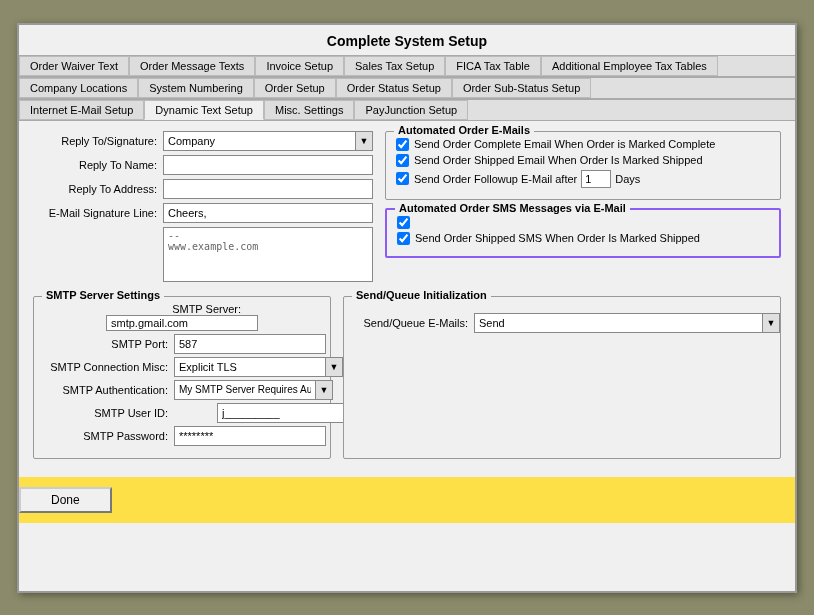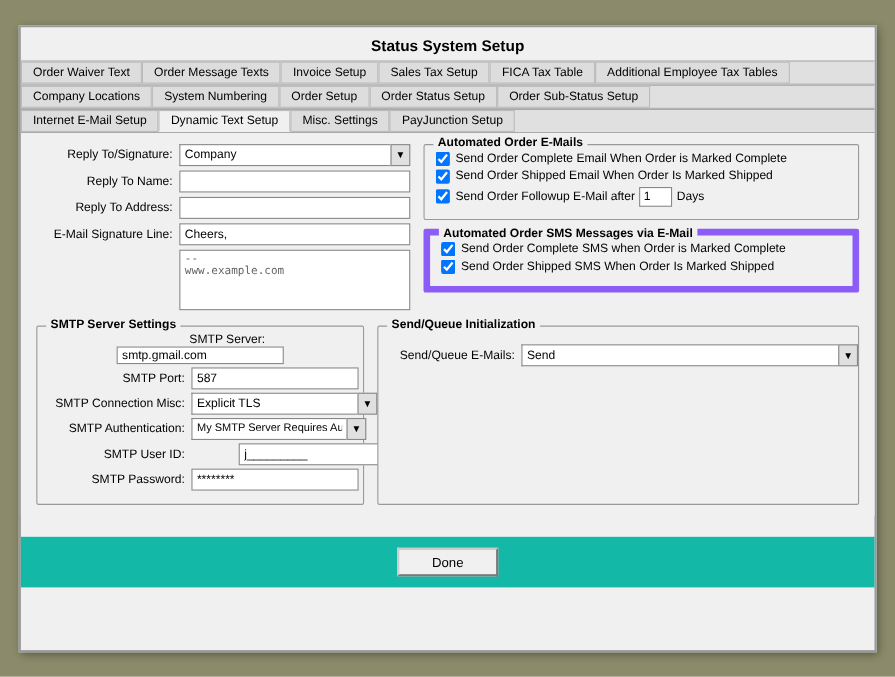--- a/index.html
+++ b/index.html
@@ -148,21 +148,21 @@
     .inline-input {
       width: 30px;
       height: 18px;
       font-size: 11px;
       border: 1px solid #888;
       padding: 1px 3px;
       background: #fff;
       margin: 0 4px;
     }
     .sms-group-box {
-      border: 6px solid #8b5cf6;
+      border: 2px solid #8b5cf6;
       border-radius: 2px;
       padding: 6px 10px 8px 10px;
       margin-bottom: 8px;
       position: relative;
       background: #f0f0f0;
     }
     .sms-group-title {
       position: absolute;
       top: -8px;
       left: 8px;
@@ -210,21 +210,21 @@
       border: 2px outset #ccc;
       cursor: pointer;
     }
   </style>
 </head>
 <body>
 
 <div style="background:#8b8b6b; width:814px; min-height:615px; display:flex; align-items:center; justify-content:center;">
   <div class="main-window">
 
-    <div class="window-title">Status System Setup</div>
+    <div class="window-title">Complete System Setup</div>
 
     <div class="tabs-row">
       <div class="tab">Order Waiver Text</div>
       <div class="tab">Order Message Texts</div>
       <div class="tab">Invoice Setup</div>
       <div class="tab">Sales Tax Setup</div>
       <div class="tab">FICA Tax Table</div>
       <div class="tab">Additional Employee Tax Tables</div>
     </div>
 
@@ -295,21 +295,20 @@
               <span>Send Order Followup E-Mail after</span>
               <input type="text" class="inline-input" value="1" style="">
               <span>Days</span>
             </div>
           </div>
 
           <div class="sms-group-box">
             <span class="sms-group-title">Automated Order SMS Messages via E-Mail</span>
             <div class="checkbox-row">
               <input type="checkbox" checked="" style="">
-              <span>Send Order Complete SMS when Order is Marked Complete</span>
             </div>
             <div class="checkbox-row">
               <input type="checkbox" checked="" style="">
               <span>Send Order Shipped SMS When Order Is Marked Shipped</span>
             </div>
           </div>
         </div>
       </div>
 
       <div class="bottom-section">
@@ -360,17 +359,17 @@
             <span class="form-label" style="min-width:120px;">Send/Queue E-Mails:</span>
             <div class="form-input-select">
               <input type="text" style="border-right: none;" value="Send">
               <div class="dropdown-btn">▼</div>
             </div>
           </div>
         </div>
       </div>
     </div>
 
-    <div style="background:#14b8a6; padding:10px 0; display:flex; justify-content:center; margin-top:19px;">
+    <div style="background:#fde047; padding:10px 0; display:flex; justify-content:flex-start; margin-top:8px;">
       <button class="done-btn">Done</button>
     </div>
   </div>
 </div>
 
 </body></html>

